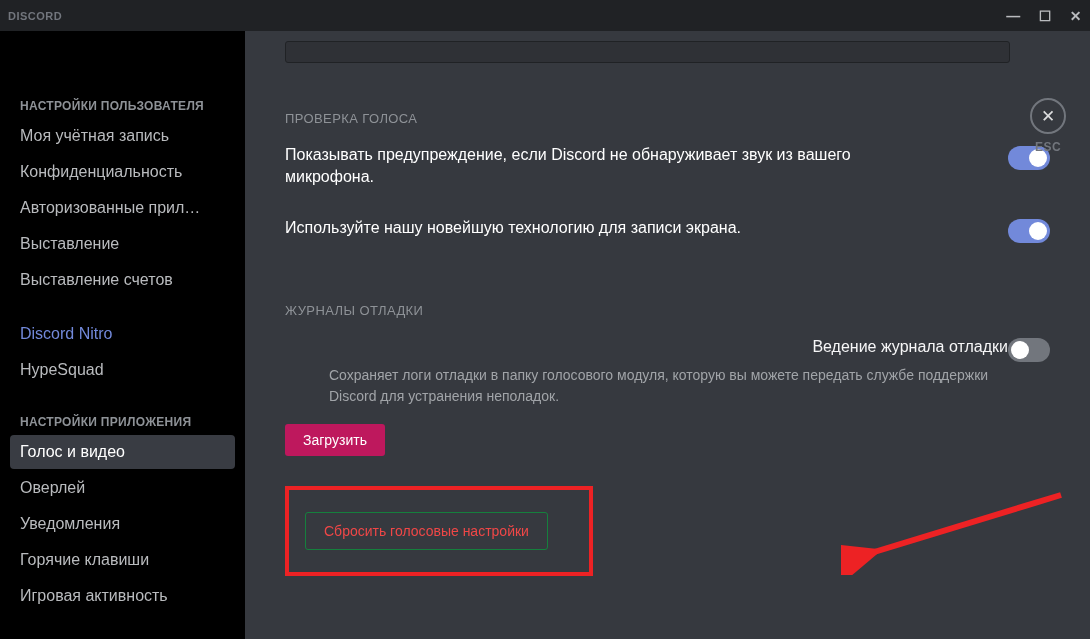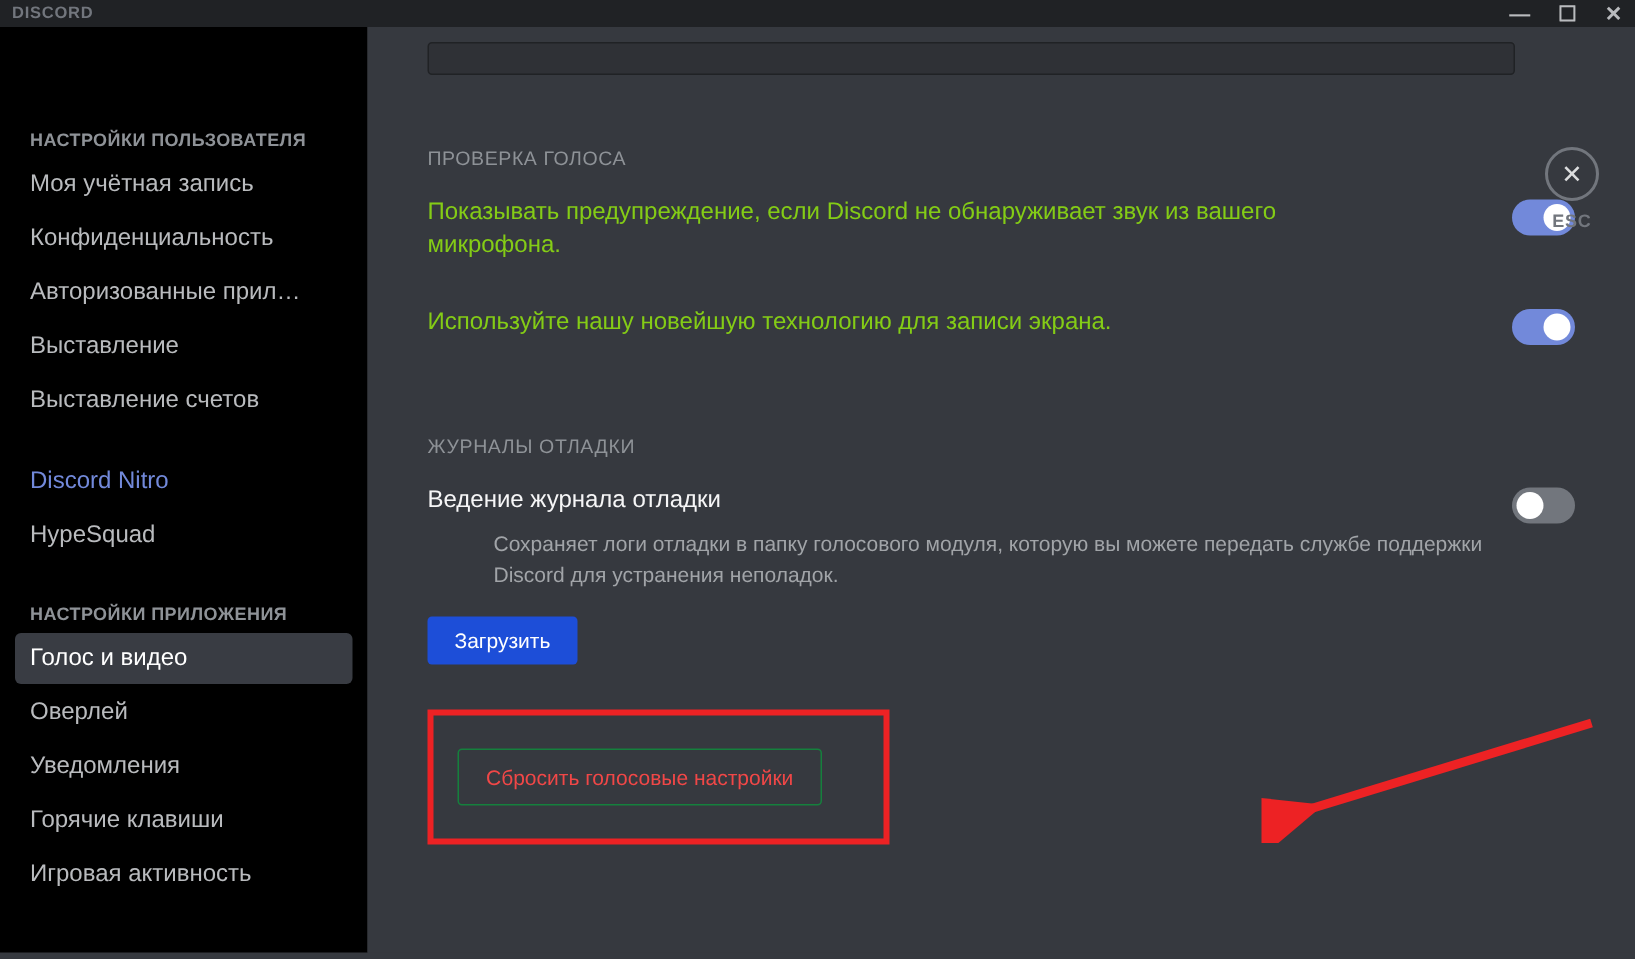--- a/index.html
+++ b/index.html
@@ -6,21 +6,21 @@
   html, body { width: 1090px; height: 639px; overflow: hidden; }
   body {
     background: #36393f;
     font-family: -apple-system, BlinkMacSystemFont, "Segoe UI", Helvetica, Arial, sans-serif;
     color: #dcddde;
     position: relative;
   }
 
   
   .titlebar {
-    height: 18px;
+    height: 31px;
     background: #202225;
     display: flex;
     align-items: center;
     padding: 0 8px;
     color: #72767d;
     font-size: 11px;
     font-weight: 700;
     letter-spacing: 0.5px;
     justify-content: space-between;
   }
@@ -86,31 +86,32 @@
   .section-header.first { margin-top: 60px; }
   .section-header.debug { margin-top: 60px; }
 
   .setting-row {
     display: flex;
     align-items: flex-start;
     justify-content: space-between;
     margin-bottom: 28px;
   }
   .setting-text {
-    color: #84cc16;
+    color: #ffffff;
     font-size: 16px;
     font-weight: 500;
     line-height: 1.4;
     max-width: 640px;
   }
   .setting-sub {
     color: #f6f6f7;
     font-size: 16px;
     font-weight: 500;
     line-height: 1.35;
+    text-align: right;
   }
   .setting-desc {
     color: #a1a4a8;
     font-size: 14px;
     line-height: 1.45;
     margin-top: 8px;
     max-width: 700px;
     margin-left: 44px;
   }
 
@@ -133,21 +134,21 @@
     border-radius: 50%;
     background: #fff;
     top: 3px;
   }
   .toggle.on .knob { right: 3px; }
   .toggle.off .knob { left: 3px; }
 
   
   .btn-primary {
     display: inline-block;
-    background: #1d4ed8;
+    background: #be185d;
     color: #fff;
     border: none;
     border-radius: 3px;
     padding: 8px 18px;
     font-size: 14px;
     font-weight: 500;
     cursor: pointer;
     margin-top: 18px;
   }
 

